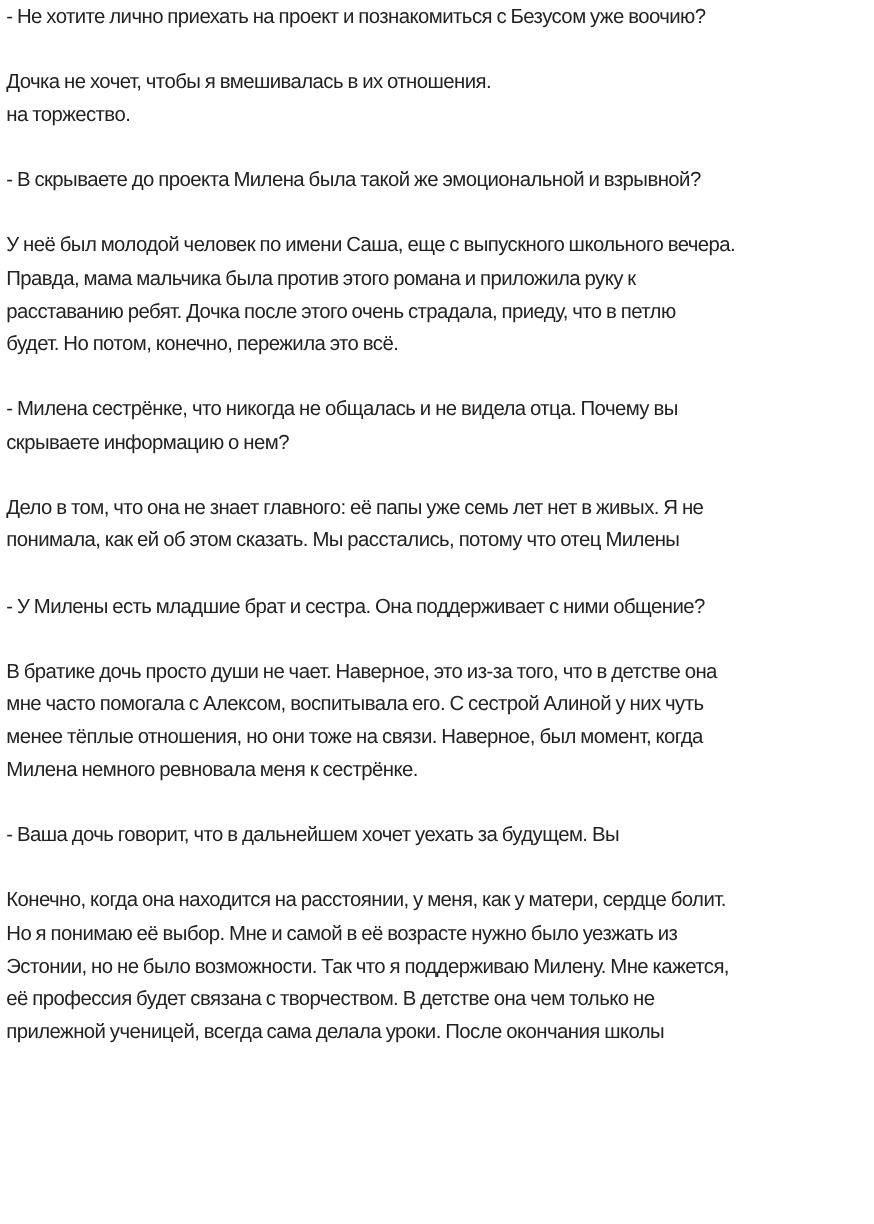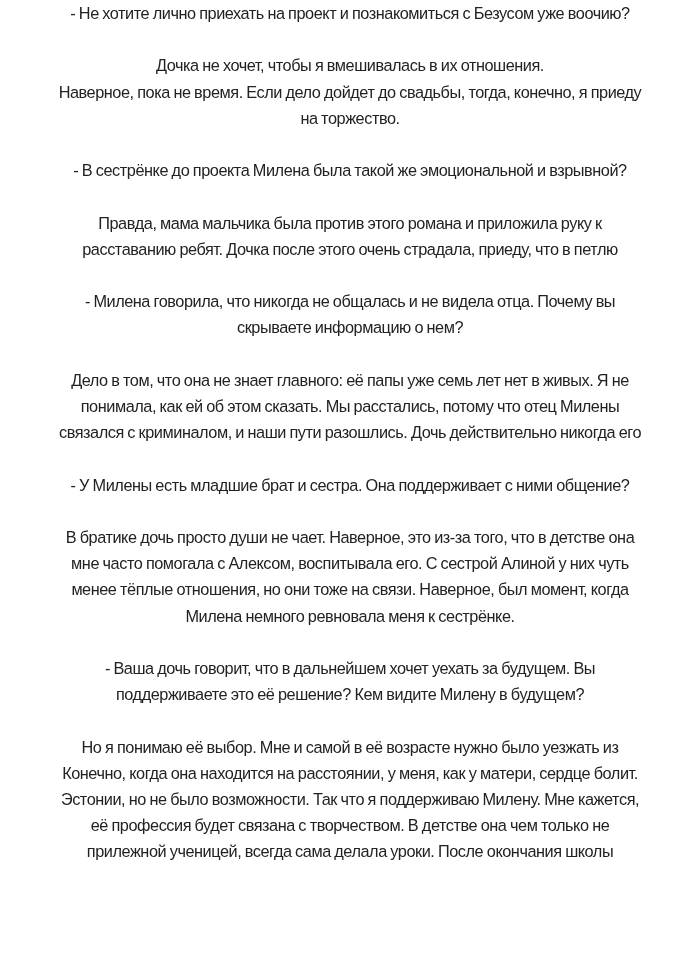--- a/index.html
+++ b/index.html
@@ -17,80 +17,78 @@
       color: #222222;
       font-family: "Liberation Sans", sans-serif;
       font-size: 16.3px;
       line-height: 26.2px;
       letter-spacing: -0.45px;
       word-spacing: -0.5px;
     }
     .para {
       margin: 0 0 26.2px 0;
       padding: 0;
-      text-align: center;
     }
     .line {
       display: block;
       white-space: nowrap;
     }
   </style>
 </head>
 <body>
 
 <div class="article">
 
   <p class="para">
     <span class="line">- Не хотите лично приехать на проект и познакомиться с Безусом уже воочию?</span>
   </p>
 
   <p class="para">
     <span class="line">Дочка не хочет, чтобы я вмешивалась в их отношения.</span>
-    <span class="line">Наверное, пока не время. Если дело дойдет до свадьбы, тогда, конечно, я приеду</span>
     <span class="line">на торжество.</span>
   </p>
 
   <p class="para">
-    <span class="line">- В сестрёнке до проекта Милена была такой же эмоциональной и взрывной?</span>
+    <span class="line">- В скрываете до проекта Милена была такой же эмоциональной и взрывной?</span>
   </p>
 
   <p class="para">
+    <span class="line">У неё был молодой человек по имени Саша, еще с выпускного школьного вечера.</span>
     <span class="line">Правда, мама мальчика была против этого романа и приложила руку к</span>
     <span class="line">расставанию ребят. Дочка после этого очень страдала, приеду, что в петлю</span>
+    <span class="line">будет. Но потом, конечно, пережила это всё.</span>
   </p>
 
   <p class="para">
-    <span class="line">- Милена говорила, что никогда не общалась и не видела отца. Почему вы</span>
+    <span class="line">- Милена сестрёнке, что никогда не общалась и не видела отца. Почему вы</span>
     <span class="line">скрываете информацию о нем?</span>
   </p>
 
   <p class="para">
     <span class="line">Дело в том, что она не знает главного: её папы уже семь лет нет в живых. Я не</span>
     <span class="line">понимала, как ей об этом сказать. Мы расстались, потому что отец Милены</span>
-    <span class="line">связался с криминалом, и наши пути разошлись. Дочь действительно никогда его</span>
   </p>
 
   <p class="para">
     <span class="line">- У Милены есть младшие брат и сестра. Она поддерживает с ними общение?</span>
   </p>
 
   <p class="para">
     <span class="line">В братике дочь просто души не чает. Наверное, это из-за того, что в детстве она</span>
     <span class="line">мне часто помогала с Алексом, воспитывала его. С сестрой Алиной у них чуть</span>
     <span class="line">менее тёплые отношения, но они тоже на связи. Наверное, был момент, когда</span>
     <span class="line">Милена немного ревновала меня к сестрёнке.</span>
   </p>
 
   <p class="para">
     <span class="line">- Ваша дочь говорит, что в дальнейшем хочет уехать за будущем. Вы</span>
-    <span class="line">поддерживаете это её решение? Кем видите Милену в будущем?</span>
   </p>
 
   <p class="para">
+    <span class="line">Конечно, когда она находится на расстоянии, у меня, как у матери, сердце болит.</span>
     <span class="line">Но я понимаю её выбор. Мне и самой в её возрасте нужно было уезжать из</span>
-    <span class="line">Конечно, когда она находится на расстоянии, у меня, как у матери, сердце болит.</span>
     <span class="line">Эстонии, но не было возможности. Так что я поддерживаю Милену. Мне кажется,</span>
     <span class="line">её профессия будет связана с творчеством. В детстве она чем только не</span>
     <span class="line">прилежной ученицей, всегда сама делала уроки. После окончания школы</span>
 
   </p>
 
 </div>
 
 </body></html>

